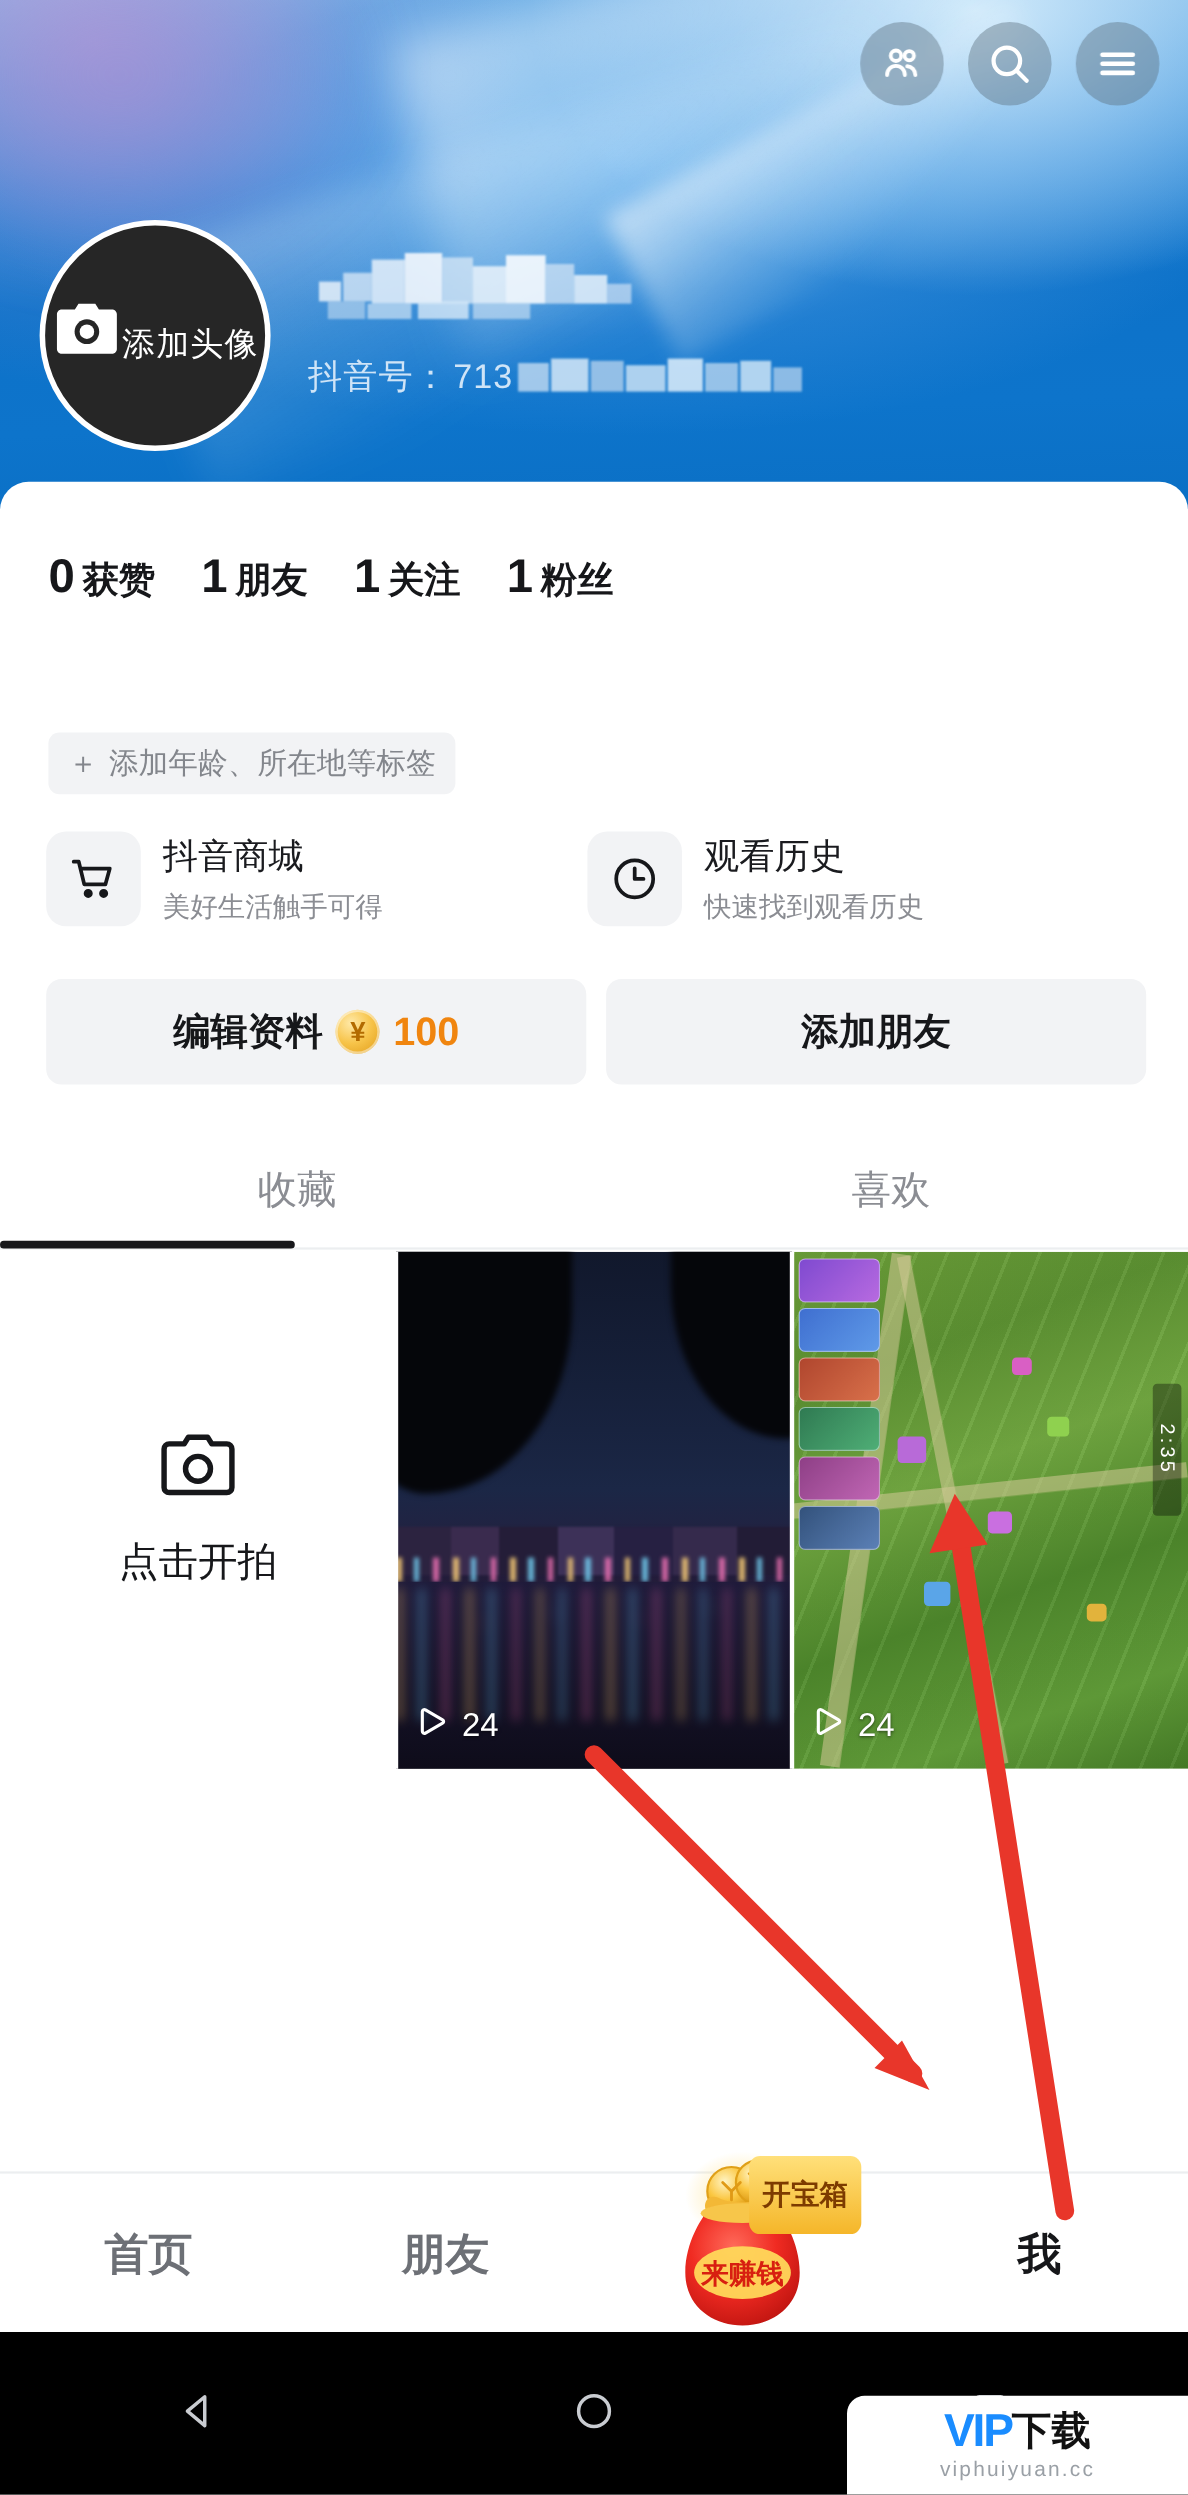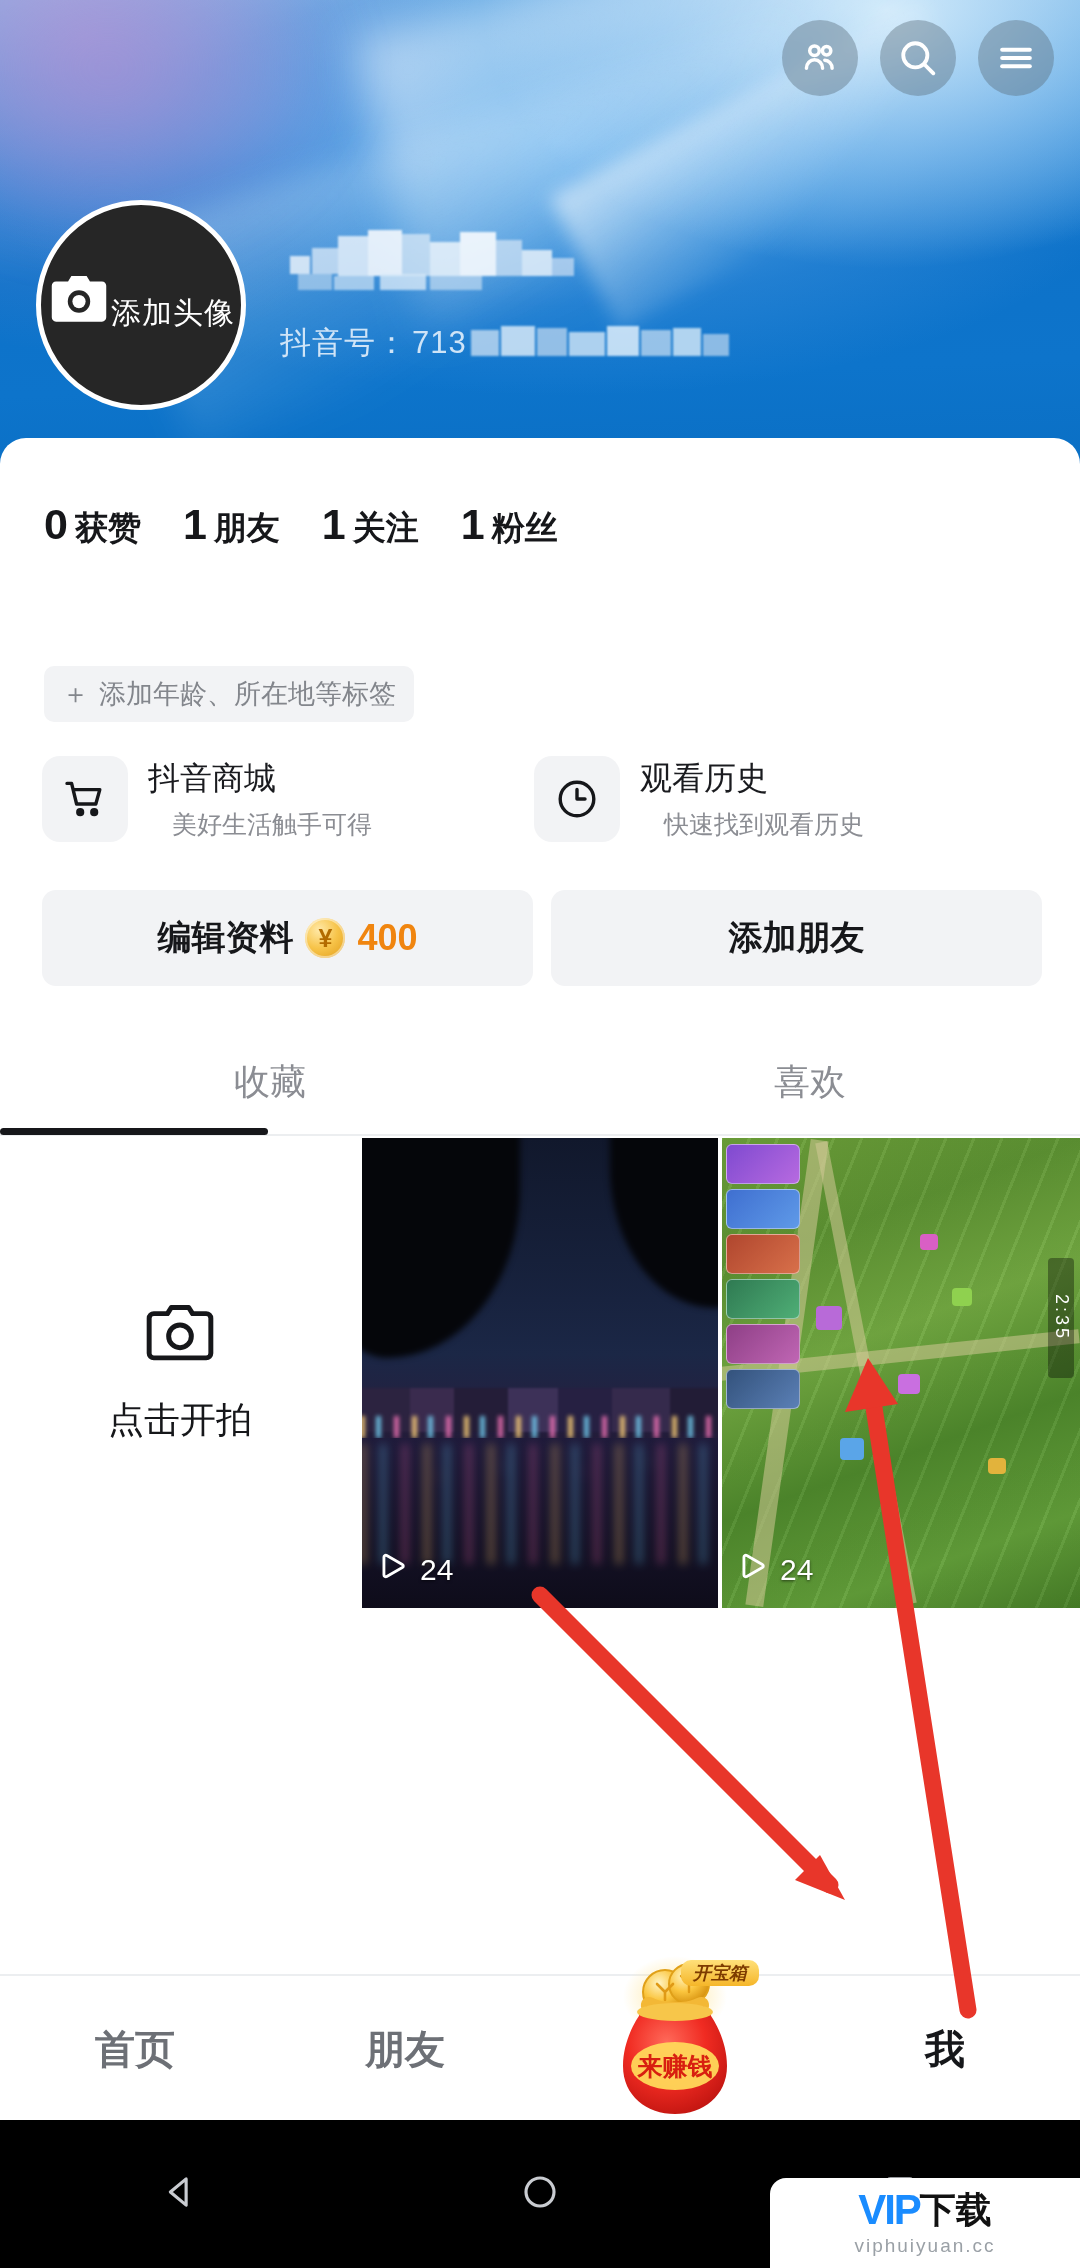--- a/index.html
+++ b/index.html
@@ -59,21 +59,21 @@
   .bio{position:absolute;left:44px;top:155px;display:flex;align-items:center;gap:14px;}
   .bio .txt{font-size:33px;color:#8b8d93;}
   .tagchip{position:absolute;left:44px;top:228px;height:56px;display:inline-flex;align-items:center;
     background:#f2f3f5;border-radius:10px;padding:0 18px;color:#83868c;font-size:27px;gap:10px;}
 
   .cards{position:absolute;left:42px;top:318px;width:1000px;display:flex;gap:22px;}
   .card{display:flex;align-items:center;gap:20px;width:470px;}
   .card .ci{width:86px;height:86px;border-radius:18px;background:#f2f3f5;display:flex;align-items:center;justify-content:center;flex:0 0 86px;}
   .card .ct{display:flex;flex-direction:column;gap:7px;}
   .card .c1{font-size:32px;color:#1a1b1f;font-weight:500;}
-  .card .c2{font-size:25px;color:#8b8d93;margin-left:24px;}
+  .card .c2{font-size:25px;color:#8b8d93;}
 
   .btnrow{position:absolute;left:42px;top:452px;width:1000px;display:flex;gap:18px;}
   .btn{flex:1;height:96px;background:#f2f3f5;border-radius:14px;display:flex;align-items:center;
        justify-content:center;gap:12px;}
   .btn .blbl{font-size:34px;color:#16171a;font-weight:700;}
   .coin{width:40px;height:40px;border-radius:50%;
         background:radial-gradient(circle at 35% 30%, #ffe9a8 0%, #f7c44a 48%, #e09a16 100%);
         display:flex;align-items:center;justify-content:center;color:#b36b00;font-size:25px;font-weight:700;
         box-shadow:inset 0 0 0 2px rgba(255,255,255,.45);}
   .coinval{font-size:36px;font-weight:700;color:#f0850f;}
@@ -291,21 +291,21 @@
           <span class="c1">观看历史</span>
           <span class="c2">快速找到观看历史</span>
         </div>
       </div>
     </div>
 
     <div class="btnrow">
       <div class="btn">
         <span class="blbl">编辑资料</span>
         <span class="coin">¥</span>
-        <span class="coinval">400</span>
+        <span class="coinval">100</span>
       </div>
       <div class="btn">
         <span class="blbl">添加朋友</span>
       </div>
     </div>
 
     <div class="tabs">
       <div class="tab">
         <span>收藏</span>
       </div>
@@ -407,21 +407,21 @@
           <circle cx="70" cy="38" r="22" fill="url(#coinG)" stroke="#e0a018" stroke-width="2"></circle>
           <circle cx="94" cy="30" r="20" fill="url(#coinG)" stroke="#e0a018" stroke-width="2"></circle>
           <path d="M62 30l8 8M78 30l-8 8M70 38v8" stroke="#e09a16" stroke-width="2.6" stroke-linecap="round" fill="none"></path>
           <path d="M86 22l8 8M102 22l-8 8M94 30v8" stroke="#e09a16" stroke-width="2.4" stroke-linecap="round" fill="none"></path>
           <path d="M48 58c-6-10 2-18 10-14 8 4 14 4 22 4s14 0 22-4c8-4 16 4 10 14z" fill="#f3b836"></path>
           <path d="M44 62c0-6 5-10 12-10h48c7 0 12 4 12 10 0 0 16 22 16 50 0 30-24 48-52 48S28 142 28 112c0-28 16-50 16-50z" fill="url(#bagG)"></path>
           <ellipse cx="80" cy="58" rx="38" ry="9" fill="#f7c64a"></ellipse>
           <ellipse cx="80" cy="112" rx="44" ry="24" fill="#ffd85a" opacity="0.95"></ellipse>
           <text x="80" y="121" text-anchor="middle" font-family="Liberation Sans, sans-serif" font-size="25" font-weight="700" fill="#d81f10">来赚钱</text>
         </svg>
-        <div style="position:absolute;left:50%;top:-16px;transform:translateX(6px);background:linear-gradient(180deg,#ffe07a,#f5b629);border-radius:10px;padding:1px 12px;font-size:18px;color:#7d3b00;font-weight:700;white-space:nowrap;font-style:italic;">开宝箱</div>
+        <div style="position:absolute;left:50%;top:-16px;transform:translateX(6px);background:linear-gradient(180deg,#ffe07a,#f5b629);border-radius:10px;padding:18px 12px;font-size:26px;color:#7d3b00;font-weight:700;white-space:nowrap;">开宝箱</div>
       </div>
     </div>
     <div class="nav active">我</div>
   </div>
 
   <div class="androidbar">
     <span>
       <svg width="42" height="42" viewBox="0 0 24 24" fill="none" stroke="#c9ccd1" stroke-width="1.8" stroke-linejoin="round">
         <path d="M15.5 4.5L6.5 12l9 7.5z"></path>
       </svg>

